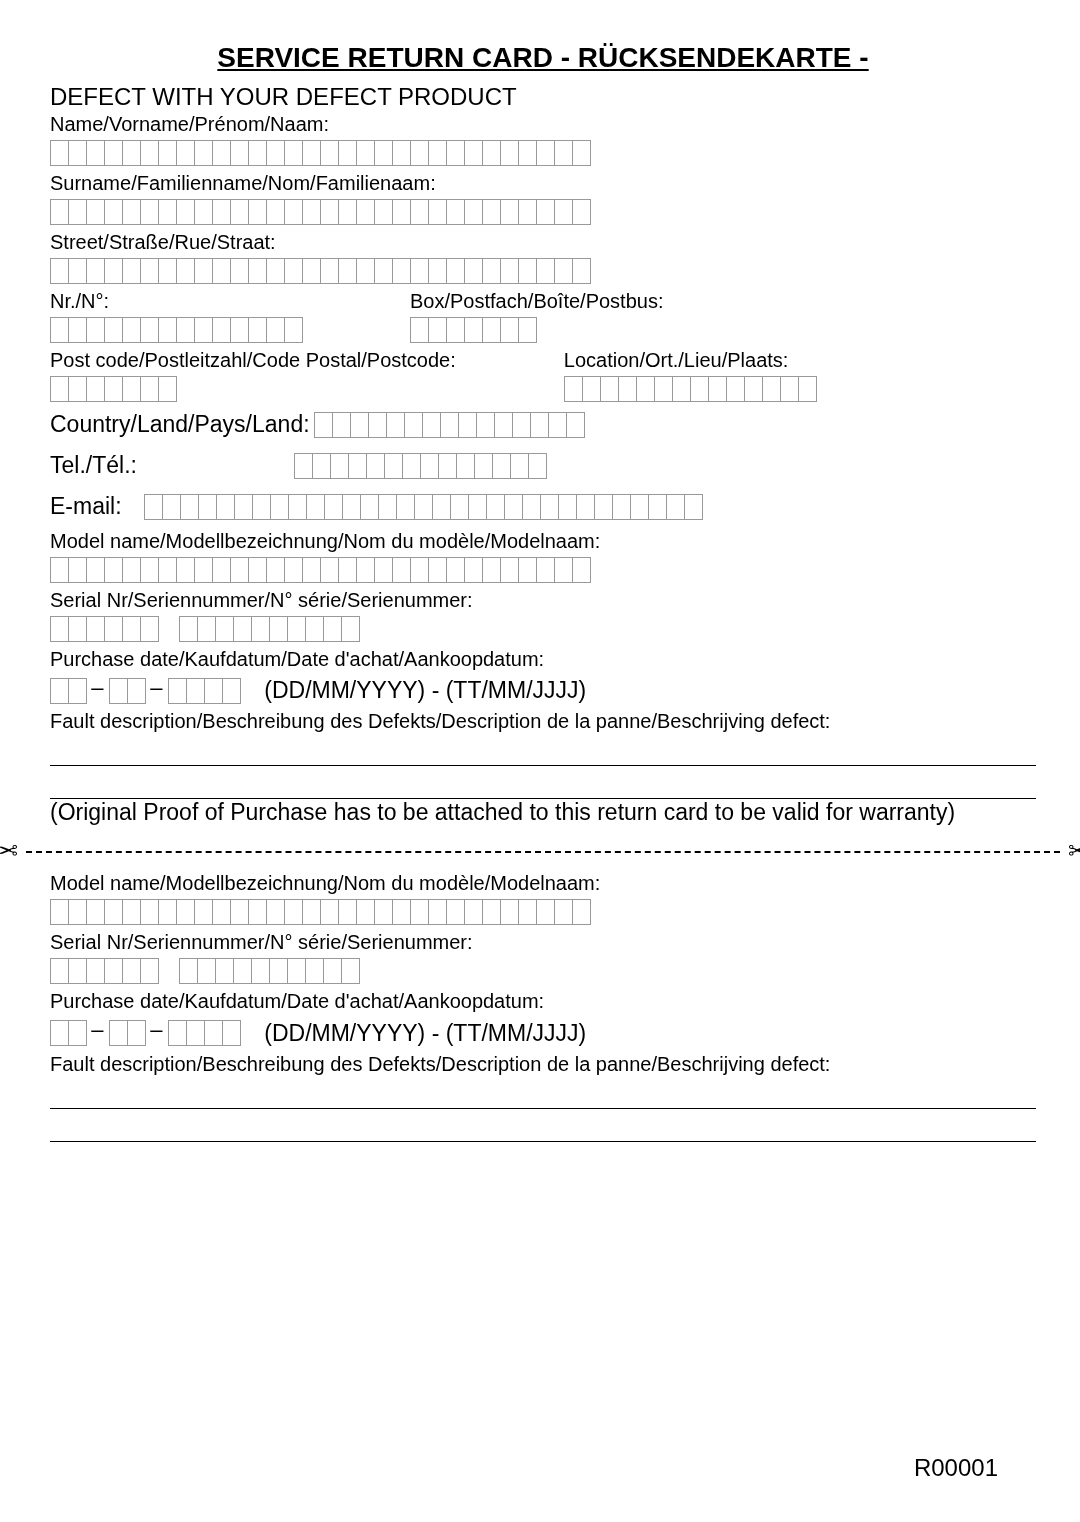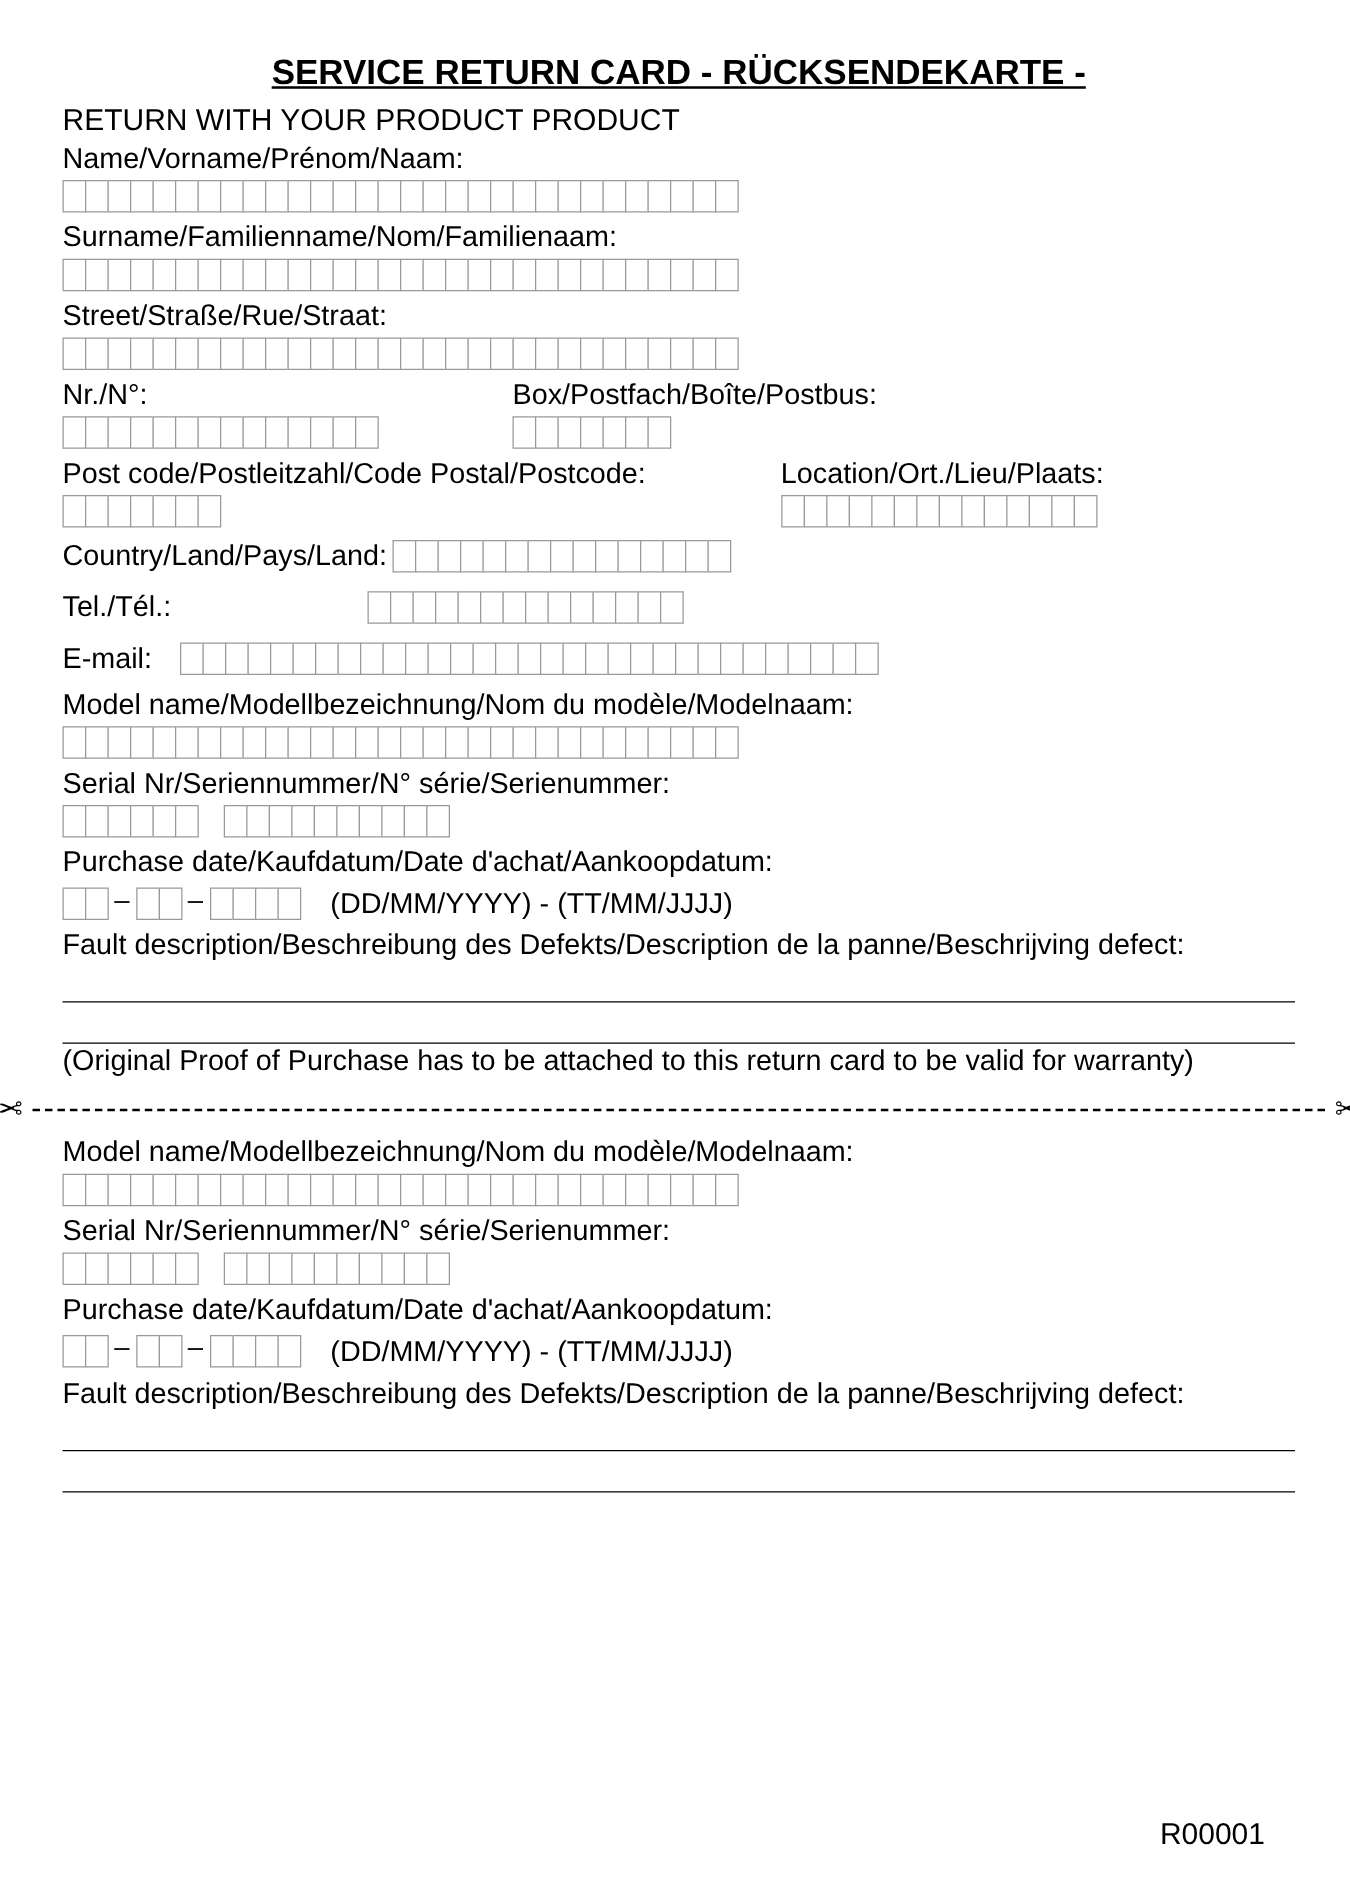--- a/index.html
+++ b/index.html
@@ -1,47 +1,47 @@
 <!DOCTYPE html>
 <html><head>
 <meta charset="utf-8">
 <style>
   html,body{margin:0;padding:0;background:#fff;font-family:Arial,Helvetica,sans-serif;color:#000;}
   .page{width:1080px;height:1522px;position:relative;box-sizing:border-box;padding:40px 44px 30px 50px;}
   .title{text-align:center;font-weight:bold;font-size:28px;line-height:1.25;text-decoration:underline;margin-bottom:8px;}
   .sub{font-size:24px;margin:2px 0 2px 0;}
-  .lbl{font-size:23px;}
+  .lbl{font-size:20px;}
   .boxes{display:inline-flex;vertical-align:middle;}
   .boxes .cell{width:19px;height:26px;border:1px solid #999;margin-right:-1px;background:#fff;box-sizing:border-box;}
   .row{margin-top:4px;margin-bottom:6px;}
   .pair{display:flex;gap:108px;}
   .pair>div{flex:0 0 auto;}
   .inline-lbl{display:inline-block;min-width:240px;font-size:23px;vertical-align:middle;}
   .inline-lbl2{display:inline-block;min-width:90px;font-size:23px;vertical-align:middle;}
   .dash{display:inline-block;width:14px;text-align:center;font-size:22px;}
   .hint{display:inline-block;margin-left:20px;font-size:23px;vertical-align:middle;}
   .uline{border-bottom:1.5px solid #000;height:26px;margin-top:6px;}
   .note{font-size:23px;}
   .cutshell{position:relative;margin:14px -46px 10px -46px;height:22px;}
   .cutline{position:absolute;left:22px;right:22px;top:50%;border-top:2px dashed #000;}
   .scis{position:absolute;top:-3px;font-size:24px;}
   .scis.left{left:-6px;transform:scaleX(-1);}
   .scis.right{right:-6px;}
-  .footer{position:absolute;right:68px;bottom:40px;font-size:24px;}
+  .footer{position:absolute;right:82px;bottom:40px;font-size:24px;}
   .block{margin-top:3px;}
 </style>
 </head>
 <body>
 
 <div class="page">
   <div class="title">
     <span>SERVICE RETURN CARD - RÜCKSENDEKARTE -</span><br>
   </div>
 
-  <div class="sub">RETURN WITH YOUR PRODUCT PRODUCT</div>
+  <div class="sub">DEFECT WITH YOUR DEFECT PRODUCT</div>
 
   <div class="lbl">Name/Vorname/Prénom/Naam:</div>
   <div class="row"><span class="boxes">
         <span class="cell"></span>
         <span class="cell"></span>
         <span class="cell"></span>
         <span class="cell"></span>
         <span class="cell"></span>
         <span class="cell"></span>
         <span class="cell"></span>

